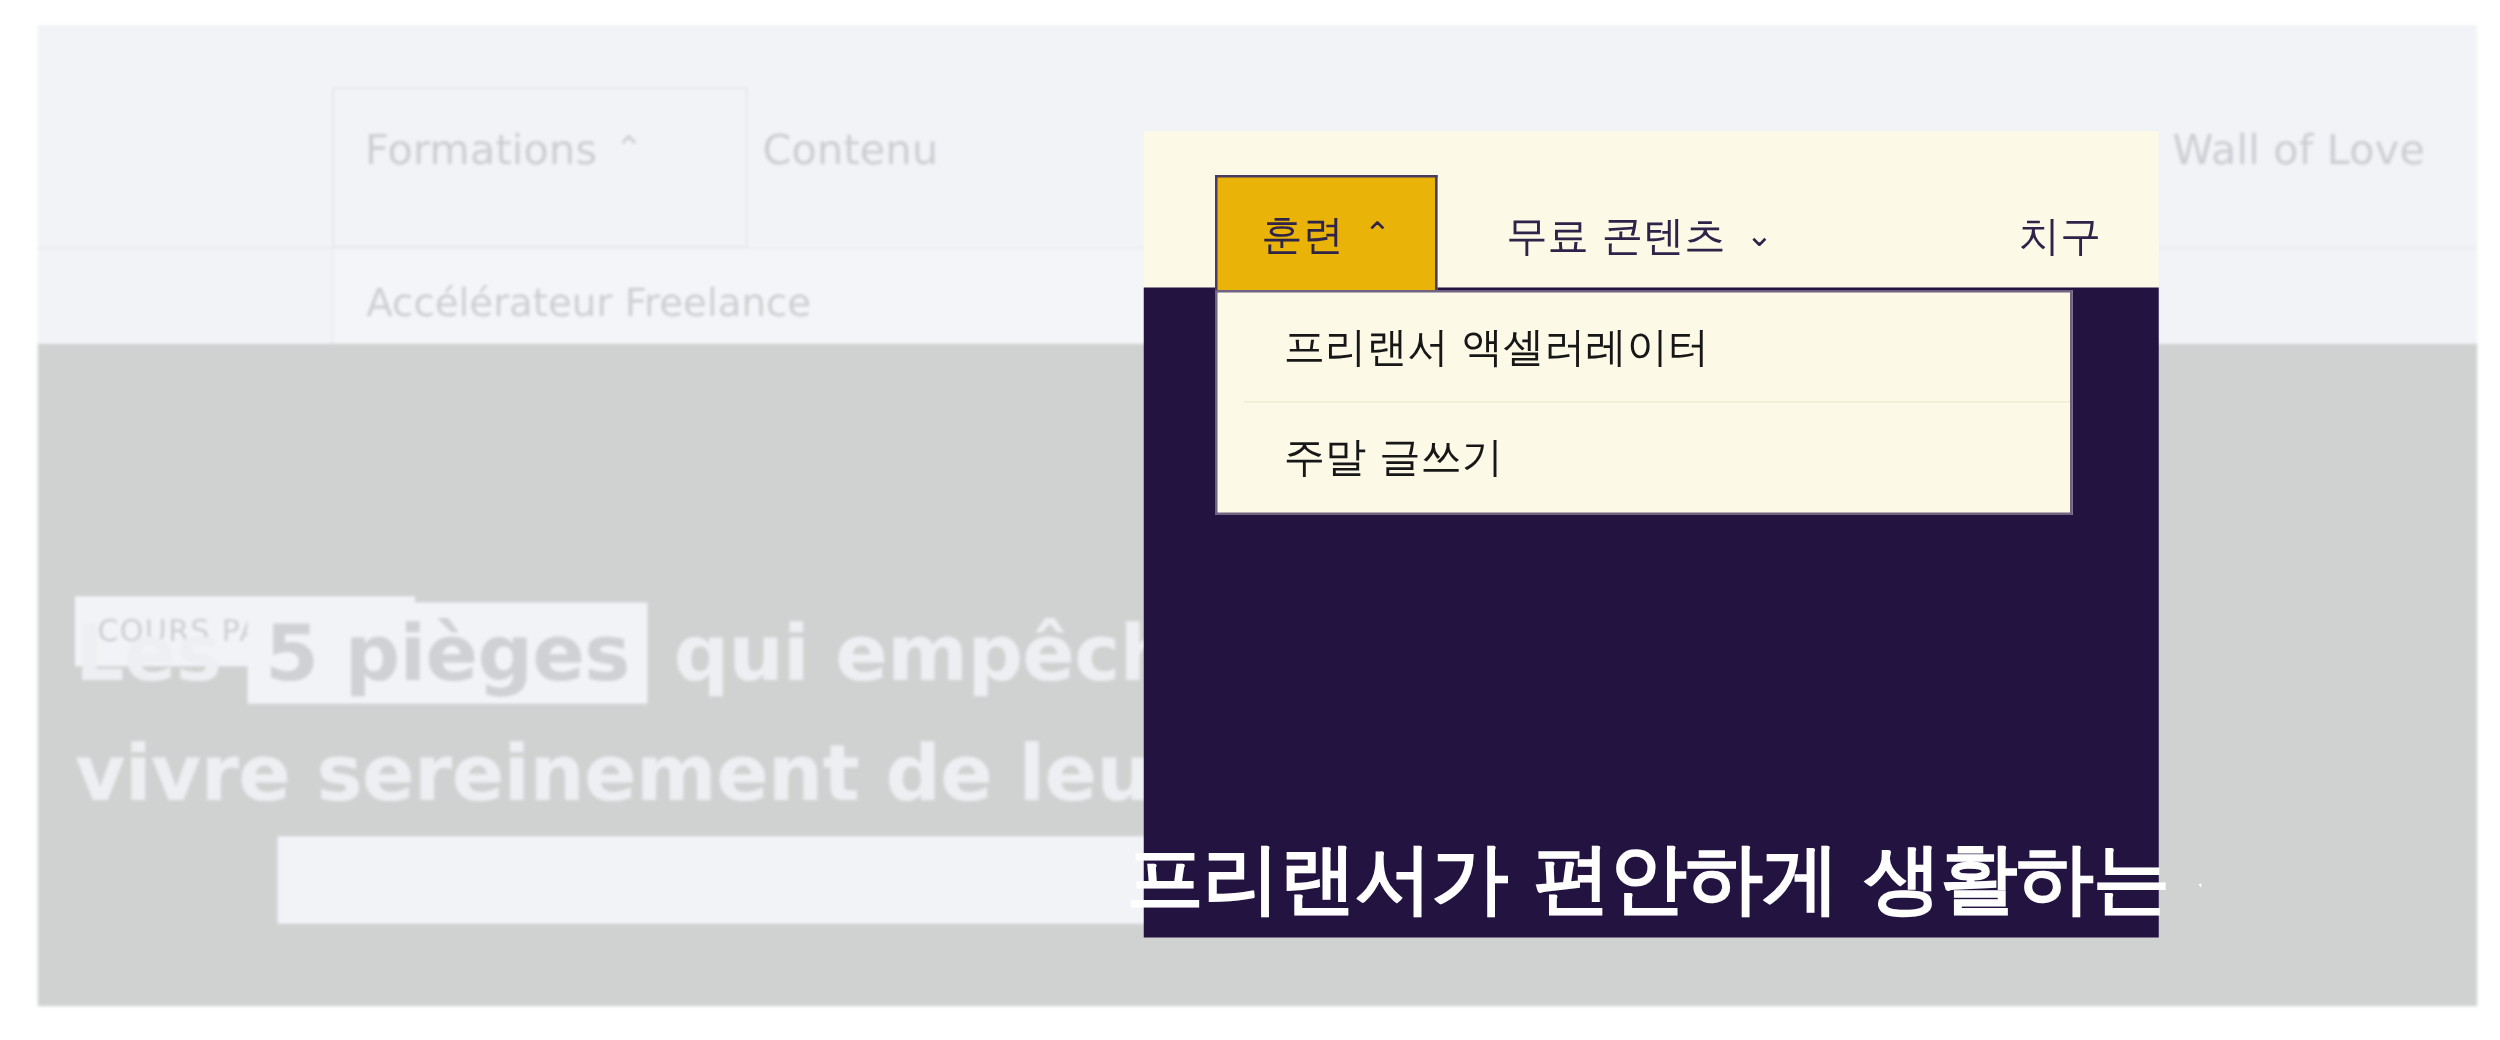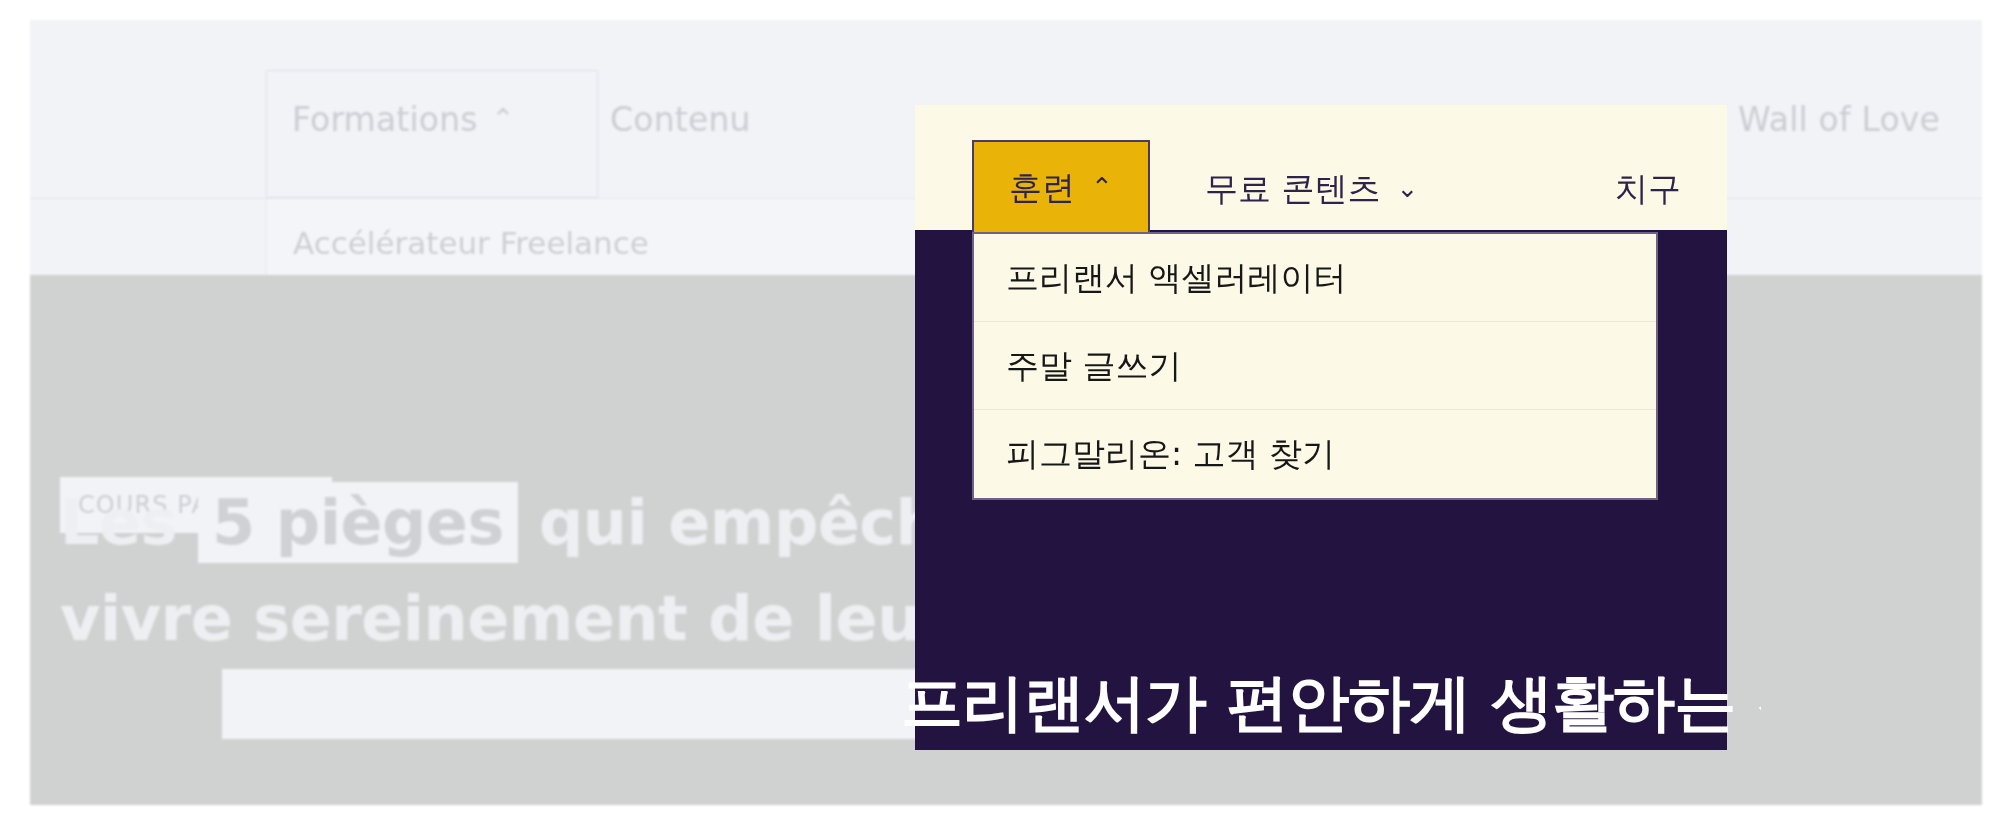--- a/index.html
+++ b/index.html
@@ -264,20 +264,21 @@
 
   .kr-drop-item {
     height: 88px;
     line-height: 88px;
     padding-left: 32px;
     font-size: 33px;
     color: #171717;
     white-space: nowrap;
     border-bottom: 1px solid #ECE8D4;
     box-sizing: border-box;
+    margin-left: 21px;
   }
   .kr-drop-item:last-child { border-bottom: none; }
 </style>
 </head>
 <body>
 
 <div id="stage">
 
   <div id="page">
 
@@ -350,20 +351,17 @@
       <span>치구</span>
     </div>
 
     <div id="kr-dropdown">
       <div class="kr-drop-item">
         <span>프리랜서 액셀러레이터</span>
       </div>
       <div class="kr-drop-item">
         <span>주말 글쓰기</span>
       </div>
-      <div class="kr-drop-item">
-        <span>피그말리온: 고객 찾기</span>
-      </div>
     </div>
 
   </div>
 
 </div>
 
 </body></html>

